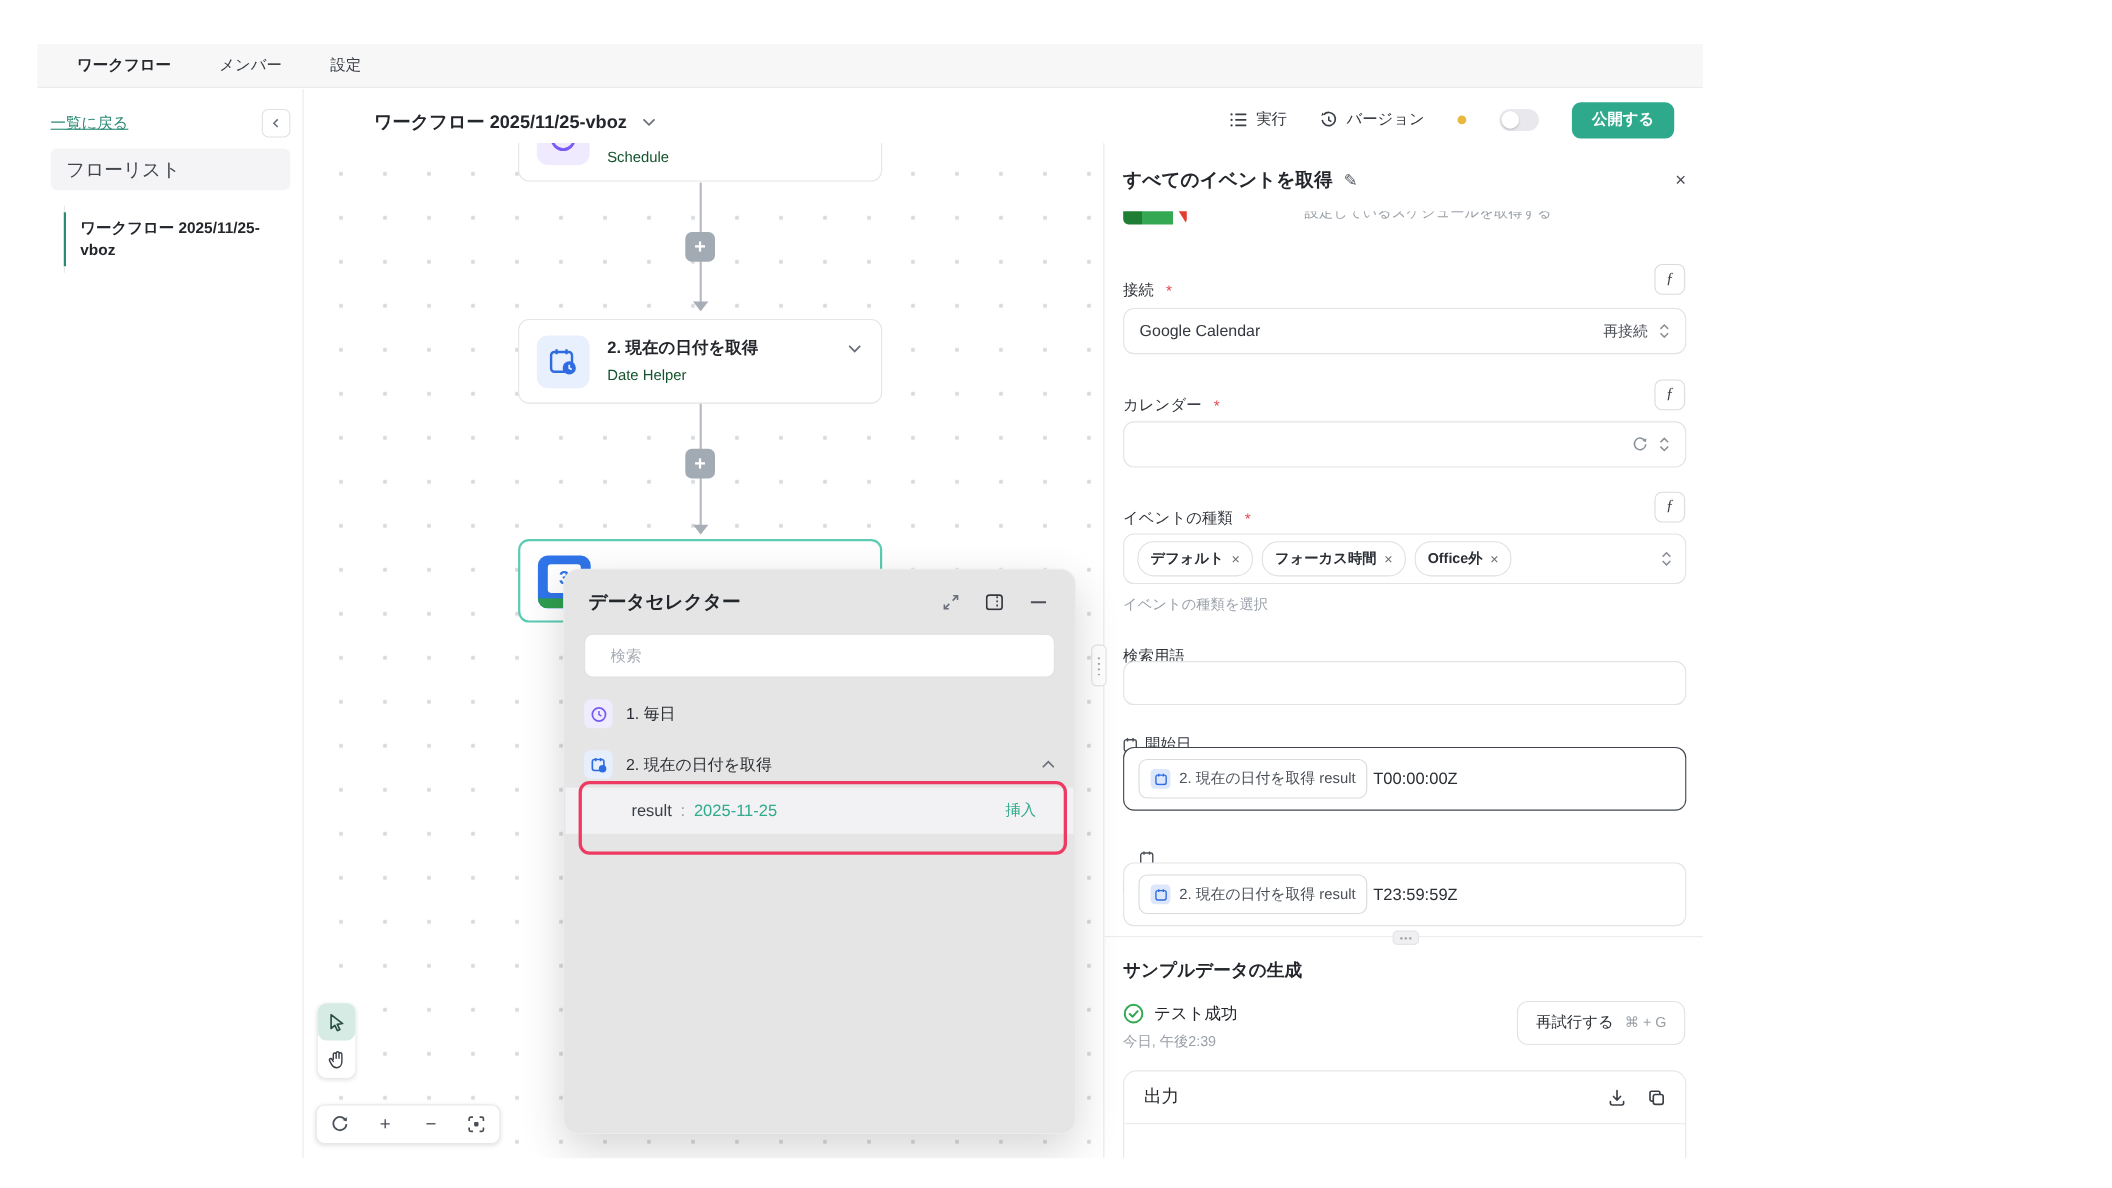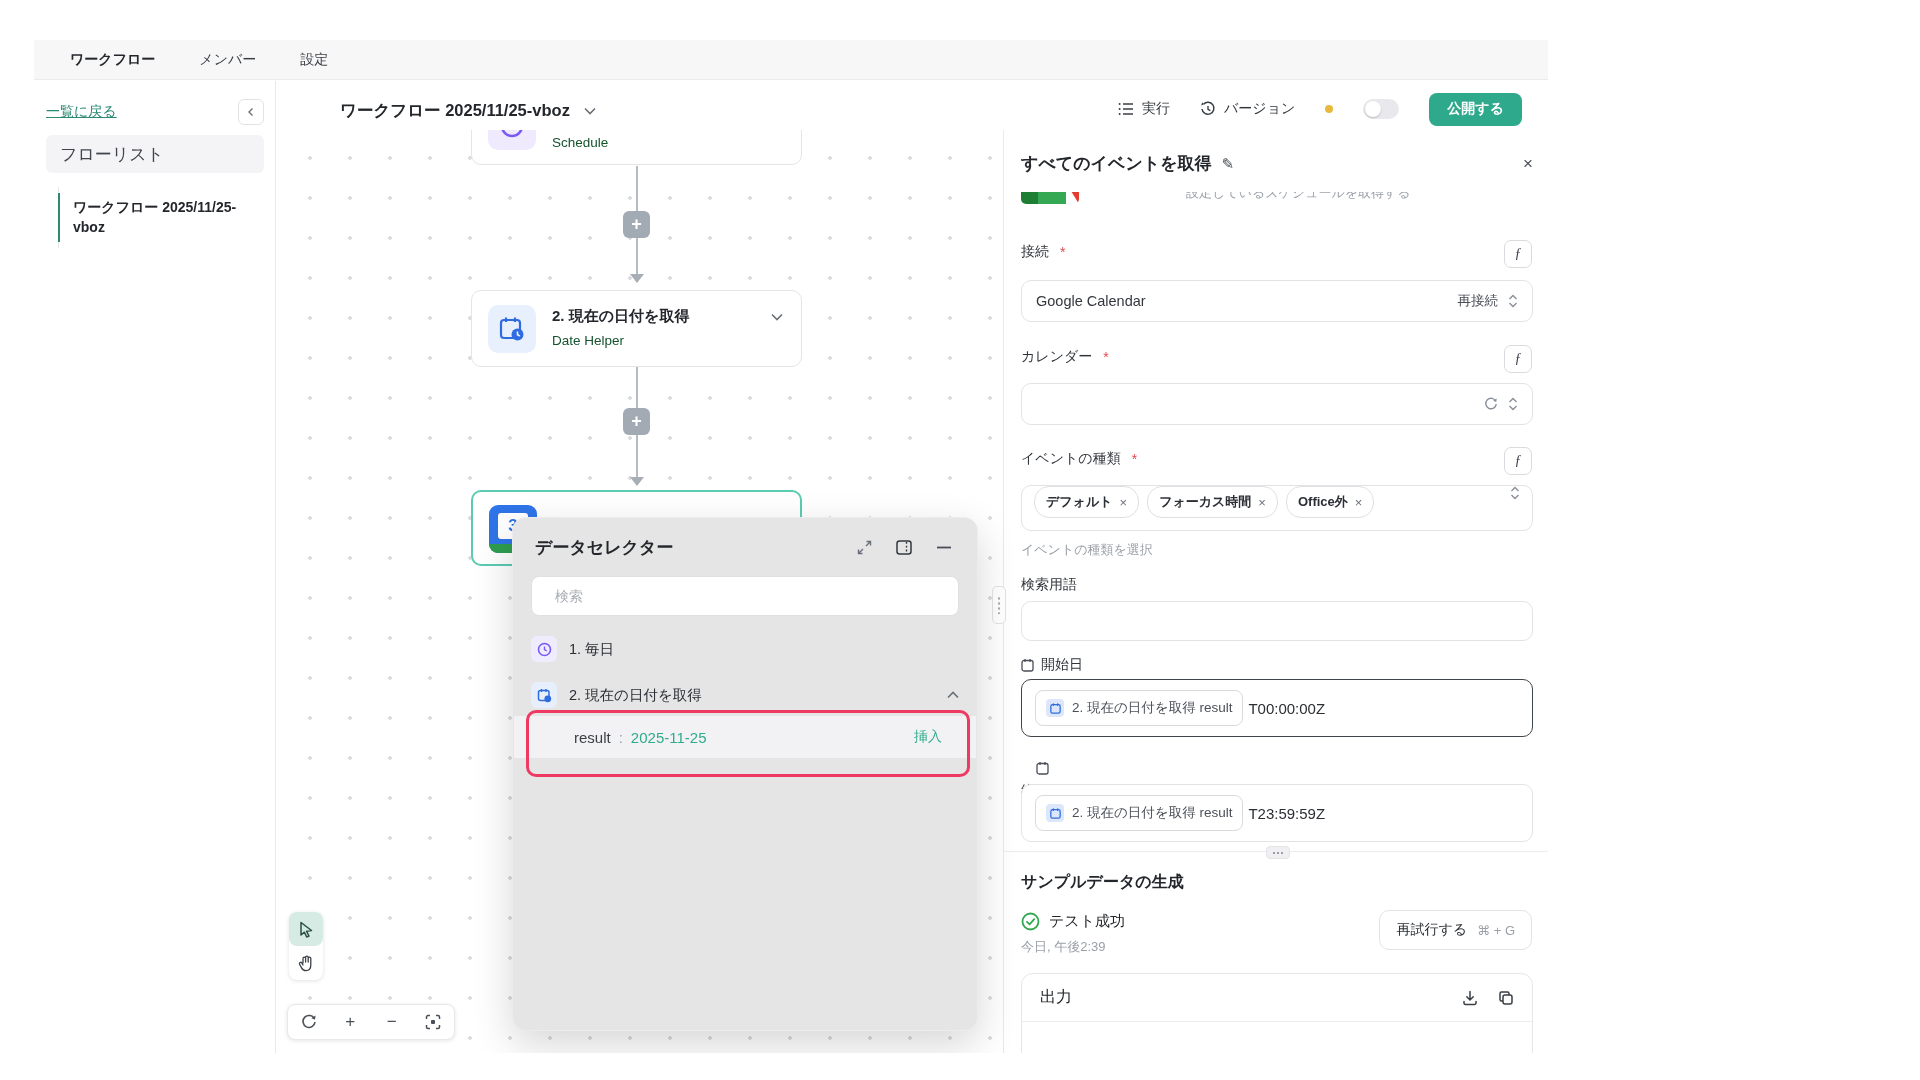--- a/index.html
+++ b/index.html
@@ -88,31 +88,31 @@
   
   .panel{left:1003px;top:130px;width:545px;height:923px;background:#fff;border-left:1px solid #e9e9ec;box-sizing:border-box;overflow:hidden;}
   .ptitle-row{position:absolute;left:17px;top:22px;width:512px;display:flex;align-items:center;}
   .paneltitle{font-size:17px;font-weight:700;color:#23262b;}
   .pencil{margin-left:10px;color:#4a4f57;font-size:15px;}
   .closex{margin-left:auto;color:#4a4f57;font-size:17px;cursor:pointer;}
   .clipped{position:absolute;left:17px;top:62px;width:512px;height:13px;overflow:hidden;}
   .cliplogo{position:absolute;left:0;top:-14px;width:58px;height:26px;border-radius:5px;overflow:hidden;background:linear-gradient(90deg,#1e7e34 0 30%,#34a853 30% 78%,#fff 78%);}
   .cliplogo::after{content:"";position:absolute;right:0;top:0;border-top:26px solid #e23d2e;border-left:16px solid transparent;}
   .cliptext{position:absolute;left:165px;top:-8px;font-size:13px;color:#9aa0a8;white-space:nowrap;}
-  .flabel{position:absolute;left:17px;font-size:14px;color:#30343a;display:flex;align-items:center;gap:7px;}
+  .flabel{position:absolute;left:17px;font-size:14px;color:#30343a;display:flex;align-items:center;gap:7px;margin-top:12px;}
   .req{color:#e5484d;margin-left:4px;}
   .fx{position:absolute;right:16px;width:26px;height:26px;border:1px solid #dadbdf;border-radius:7px;background:#fff;
       display:flex;align-items:center;justify-content:center;font-family:"Liberation Serif","DejaVu Serif",serif;
       font-style:italic;font-size:14px;color:#3a3f46;cursor:pointer;}
   .selectbox{position:absolute;left:17px;width:512px;height:42px;border:1px solid #e3e3e6;border-radius:10px;box-sizing:border-box;
              display:flex;align-items:center;padding:0 14px;gap:10px;cursor:pointer;background:#fff;}
   .selectbox .val{font-size:14.5px;color:#33373d;flex:1;}
   .selectbox .side{font-size:13.5px;color:#4a4f57;}
   .chipbox{position:absolute;left:17px;width:512px;height:46px;border:1px solid #e3e3e6;border-radius:10px;box-sizing:border-box;
-           display:flex;padding:0 12px;gap:8px;background:#fff;}
+           display:flex;align-items:center;padding:0 12px;gap:8px;background:#fff;}
   .chip{height:30px;border:1px solid #dfe0e3;border-radius:15px;display:flex;align-items:center;gap:7px;padding:0 11px;
         font-size:13px;font-weight:600;color:#2b2f35;background:#fff;}
   .chip .x{color:#6a7079;font-weight:400;font-size:13px;cursor:pointer;}
   .helper{position:absolute;left:17px;font-size:13px;color:#9aa0a8;}
   .txtarea{position:absolute;left:17px;width:512px;height:40px;border:1px solid #e3e3e6;border-radius:10px;box-sizing:border-box;background:#fff;}
   .datefield{position:absolute;left:17px;width:512px;height:58px;border:1px solid #e3e3e6;border-radius:10px;box-sizing:border-box;
              display:flex;align-items:center;padding:0 13px;background:#fff;}
   .datefield.focus{border:1.6px solid #41464d;}
   .token{height:34px;border:1px solid #d9dadd;border-radius:8px;display:flex;align-items:center;gap:8px;padding:0 10px;background:#fff;}
   .tokicon{width:18px;height:18px;border-radius:4px;background:#dce7fb;display:flex;align-items:center;justify-content:center;color:#2f6ce0;}

